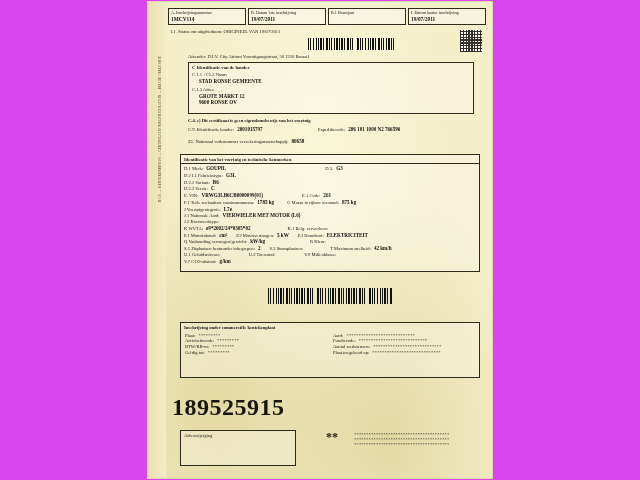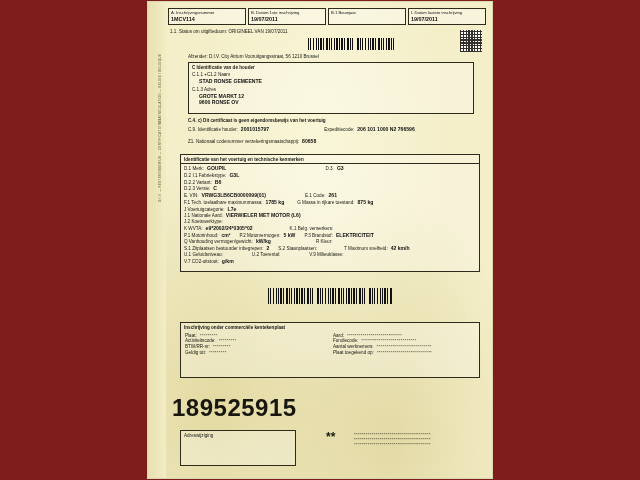--- a/index.html
+++ b/index.html
@@ -10,21 +10,22 @@
   body {
     width: 640px;
     height: 480px;
     overflow: hidden;
     font-family: "Liberation Sans", sans-serif;
   }
   .page {
     position: relative;
     width: 640px;
     height: 480px;
-    background: #7f1d1d;
+    background: #d946ef;
+    font-family: Liberation Serif, serif;
   }
   
   .sheet {
     position: absolute;
     left: 148px;
     top: 2px;
     width: 344px;
     height: 476px;
     background: linear-gradient(155deg,#f2ecc4 0%, #f7f2d2 18%, #f4eec9 45%, #f6f0cd 70%, #f1ead f 100%);
     background-color: #f4eec9;

